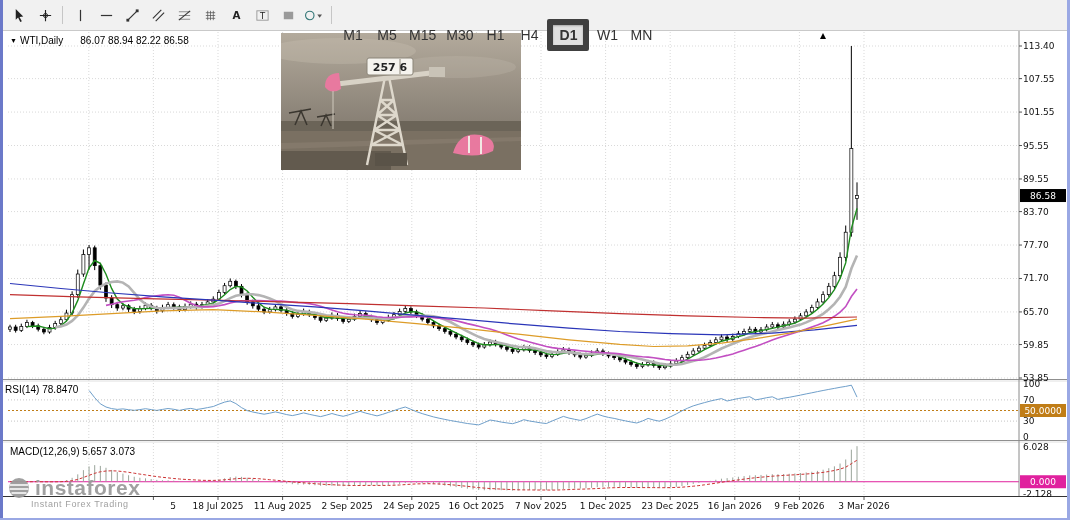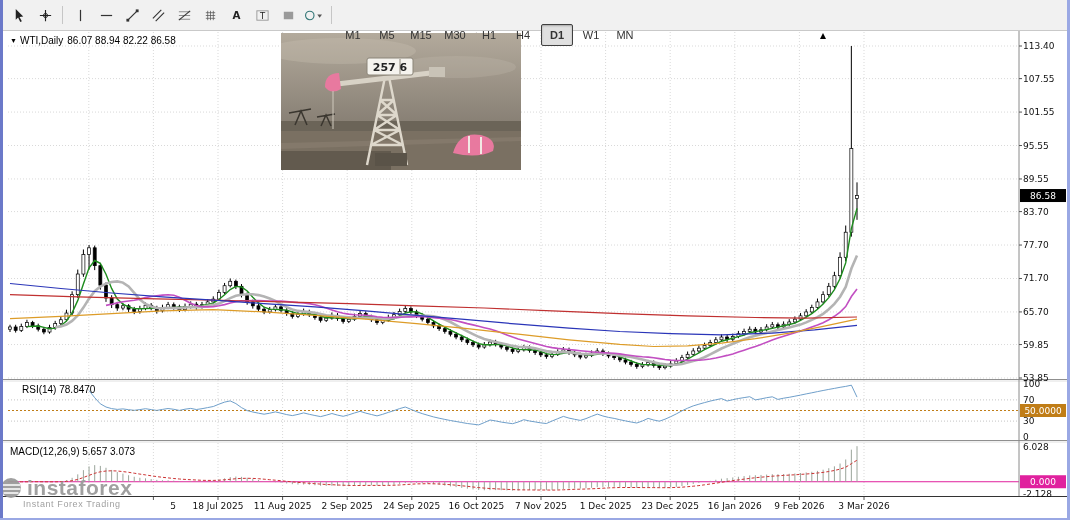--- a/index.html
+++ b/index.html
@@ -7,28 +7,28 @@
           font-family:"Liberation Sans",sans-serif;user-select:none;}
   .edge-left{position:absolute;left:0;top:0;width:3px;height:520px;background:#6b79c9;z-index:9;}
   .edge-right{position:absolute;right:0;top:0;width:3px;height:520px;background:#9aa8e4;z-index:9;}
   .edge-bottom{position:absolute;left:0;bottom:0;width:1070px;height:2px;background:#9aa8e4;z-index:9;}
   .toolbar{position:absolute;left:3px;top:0;right:3px;height:30px;background:#f1f1f1;
            border-bottom:1px solid #c9c9c9;display:flex;align-items:center;padding-left:4px;gap:2px;z-index:8;}
   .tbtn{width:22px;height:22px;display:flex;align-items:center;justify-content:center;
         border:1px solid transparent;border-radius:2px;background:transparent;}
   .sep{width:1px;height:18px;background:#c6c6c6;margin:0 3px;}
   .tf{min-width:24px;height:20px;display:flex;align-items:center;justify-content:center;
-      font-size:11px;color:#333;border:1px solid transparent;border-radius:2px;padding:0 3px;margin-top:40px;}
-  .tf.active{background:#e0e0e0;border:1px solid #404040;box-shadow:inset 0 1px 2px rgba(0,0,0,.25);font-weight:bold;}
+      font-size:14px;color:#333;border:1px solid transparent;border-radius:2px;padding:0 3px;margin-top:40px;}
+  .tf.active{background:#e0e0e0;border:6px solid #404040;box-shadow:inset 0 1px 2px rgba(0,0,0,.25);font-weight:bold;}
   .chart-svg{position:absolute;left:3px;top:30px;z-index:1;}
   .overlay{position:absolute;font-size:10px;color:#000;white-space:nowrap;z-index:5;pointer-events:none;}
   .overlay .tri{font-size:7px;margin-right:3px;vertical-align:1px;}
-  .overlay .ohlc{margin-left:4px;}
+  .overlay .ohlc{margin-left:17px;}
   .photo{position:absolute;left:281px;top:33px;z-index:4;}
-  .watermark{position:absolute;left:0;top:476px;z-index:6;color:#9b9b9b;opacity:.95;}
+  .watermark{position:absolute;left:8px;top:476px;z-index:6;color:#9b9b9b;opacity:.95;}
   .wm-row{display:flex;align-items:center;gap:5px;}
   .wm-brand{font-size:21px;font-weight:bold;letter-spacing:.5px;}
   .wm-tagline{font-size:9px;letter-spacing:.6px;margin-left:23px;margin-top:-1px;}
   svg text{font-family:"DejaVu Sans",sans-serif;}
 </style>
 </head>
 <body>
 
 <div class="window">
   <div class="edge-left"></div>
@@ -696,21 +696,21 @@
         <text x="796.4" y="479" font-size="9px" fill="#111" text-anchor="middle">9 Feb 2026</text>
         <line x1="860.9999999999999" y1="467" x2="860.9999999999999" y2="470" stroke="#555"></line>
         <text x="860.9999999999999" y="479" font-size="9px" fill="#111" text-anchor="middle">3 Mar 2026</text>
       </g>
       <path d="M817 9 L823 9 L820 3 Z" fill="#000"></path>
     </svg>
 
   <div class="overlay" style="left:10px;top:35px;">
     <span class="tri">▼</span><span>WTI,Daily</span><span class="ohlc">86.07 88.94 82.22 86.58</span>
   </div>
-  <div class="overlay" style="left:22px;top:384px;">RSI(14) 78.8470</div>
+  <div class="overlay" style="left:5px;top:384px;">RSI(14) 78.8470</div>
   <div class="overlay" style="left:10px;top:446px;text-align:center;">MACD(12,26,9) 5.657 3.073</div>
 
   <svg class="photo" width="240" height="137" viewBox="0 0 240 137">
     <defs>
       <linearGradient id="sky" x1="0" y1="0" x2="0" y2="1">
         <stop offset="0" stop-color="#b3aa9c"></stop>
           <stop offset="1" stop-color="#857d72"></stop>
       </linearGradient>
     </defs>
     <rect x="0" y="0" width="240" height="96" fill="url(#sky)"></rect>

